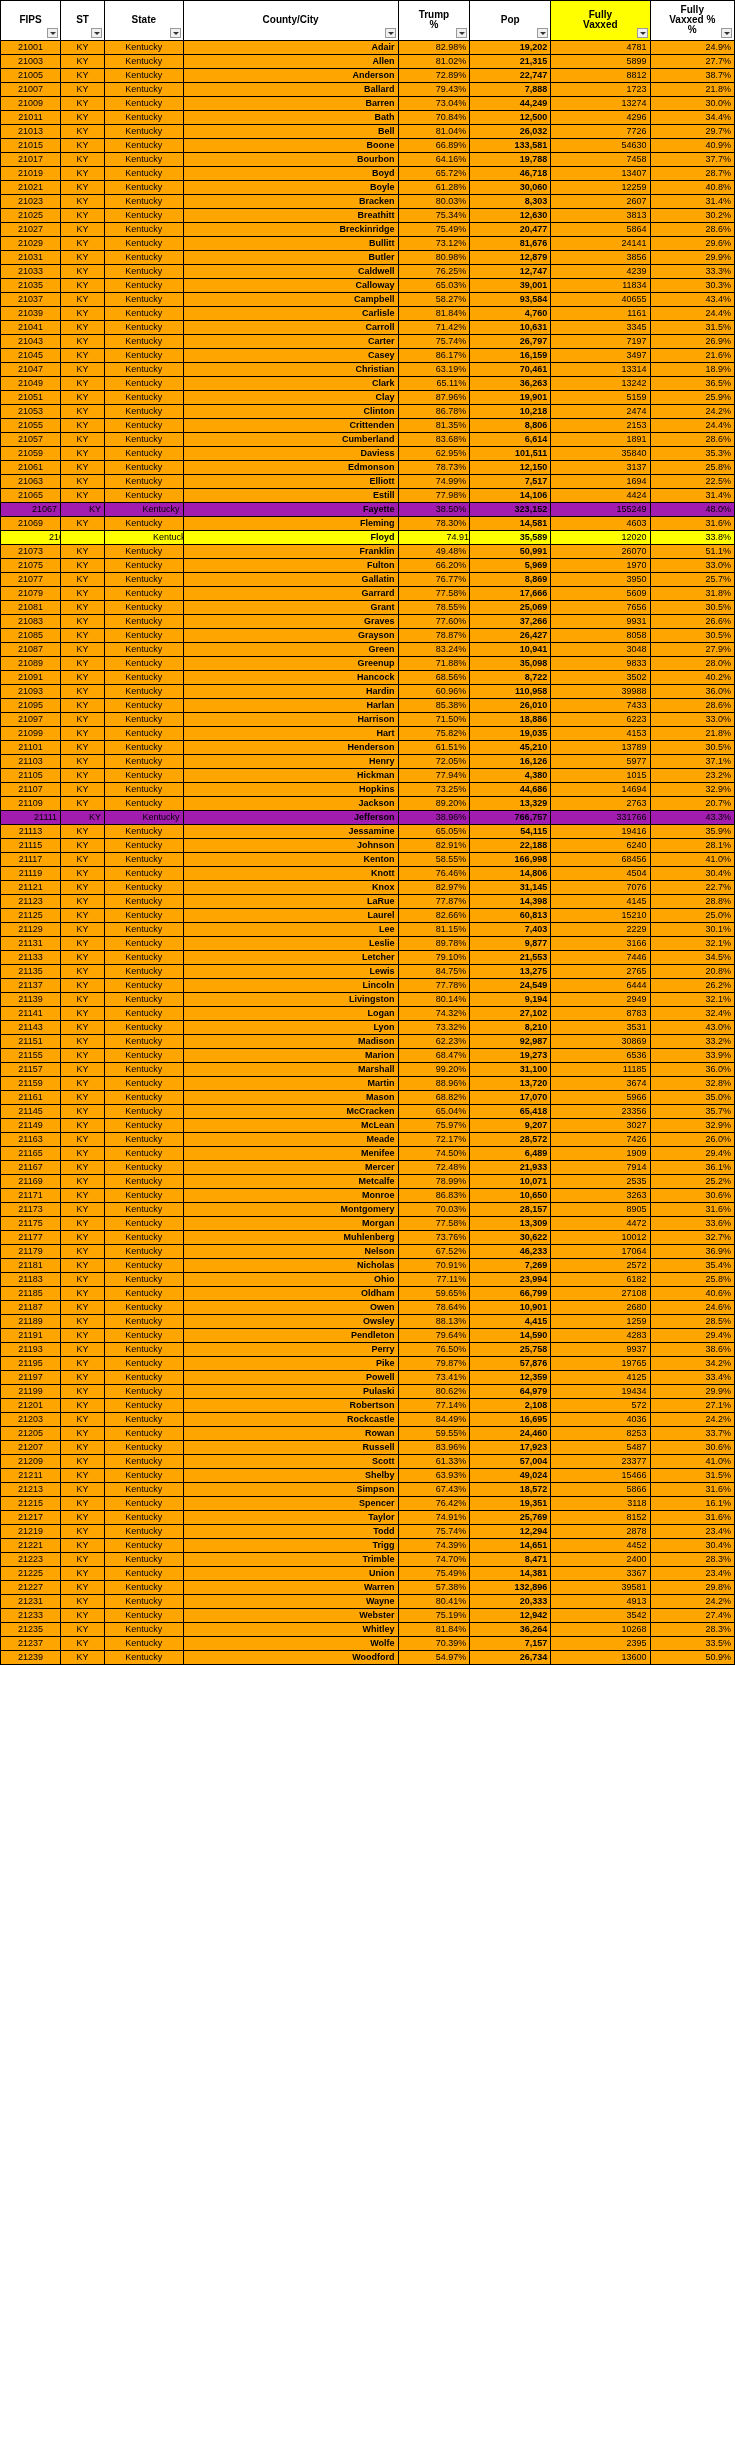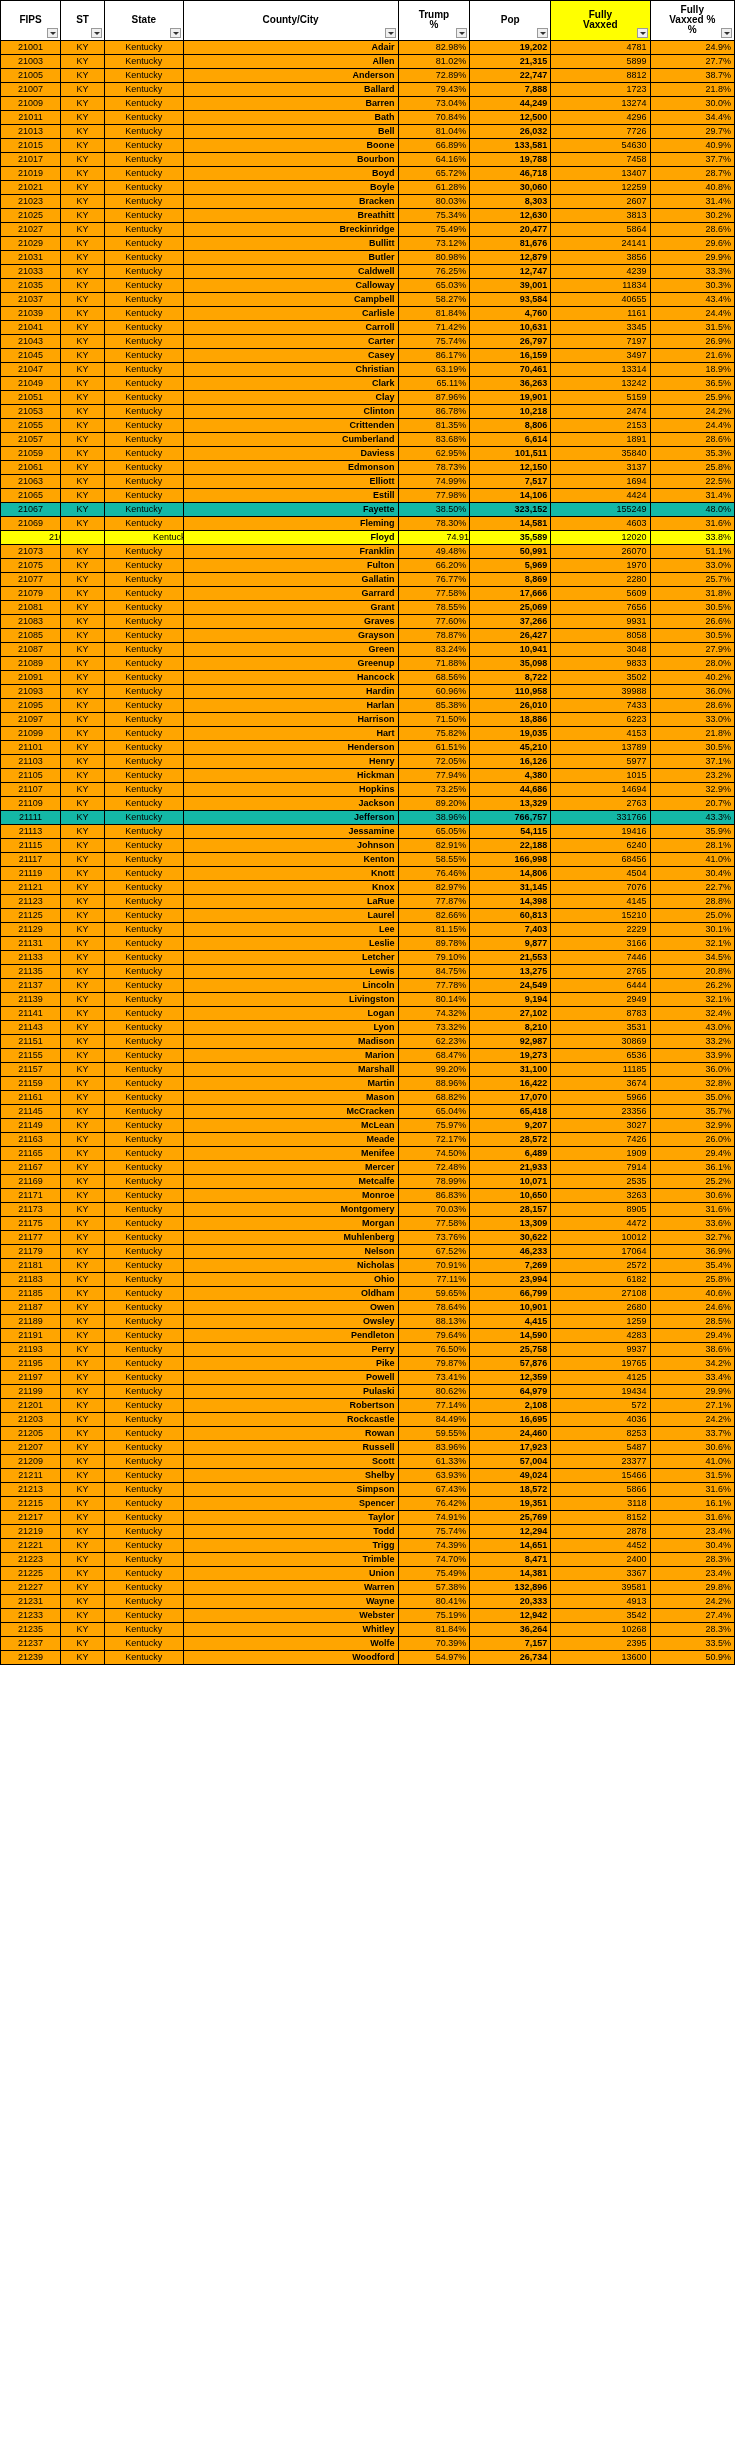--- a/index.html
+++ b/index.html
@@ -82,21 +82,21 @@
   }
   td.fips   { text-align: center; }
   td.st     { text-align: center; }
   td.state  { text-align: center; }
   td.county { text-align: right; font-weight: bold; }
   td.trump  { text-align: right; }
   td.pop    { text-align: right; font-weight: bold; }
   td.fv     { text-align: right; }
   td.fvp    { text-align: right; }
 
-  tr.hi-cyan td { background: #14b8a6; }
+  tr.hi-cyan td { background: #a21caf; text-align: right; }
   tr.hi-yellow td { background: #ffff00; padding-left: 48px; }
 </style>
 </head>
 <body>
 
 <div id="sheet">
   <table class="grid">
     <colgroup>
       <col class="c-fips">
       <col class="c-st">
@@ -524,21 +524,21 @@
           <td class="fv">1970</td>
           <td class="fvp">33.0%</td>
         </tr>
         <tr>
           <td class="fips">21077</td>
           <td class="st">KY</td>
           <td class="state">Kentucky</td>
           <td class="county">Gallatin</td>
           <td class="trump">76.77%</td>
           <td class="pop">8,869</td>
-          <td class="fv">2280</td>
+          <td class="fv">3950</td>
           <td class="fvp">25.7%</td>
         </tr>
         <tr>
           <td class="fips">21079</td>
           <td class="st">KY</td>
           <td class="state">Kentucky</td>
           <td class="county">Garrard</td>
           <td class="trump">77.58%</td>
           <td class="pop">17,666</td>
           <td class="fv">5609</td>
@@ -883,21 +883,21 @@
           <td class="pop">31,100</td>
           <td class="fv">11185</td>
           <td class="fvp">36.0%</td>
         </tr>
         <tr>
           <td class="fips">21159</td>
           <td class="st">KY</td>
           <td class="state">Kentucky</td>
           <td class="county">Martin</td>
           <td class="trump">88.96%</td>
-          <td class="pop">16,422</td>
+          <td class="pop">13,720</td>
           <td class="fv">3674</td>
           <td class="fvp">32.8%</td>
         </tr>
         <tr>
           <td class="fips">21161</td>
           <td class="st">KY</td>
           <td class="state">Kentucky</td>
           <td class="county">Mason</td>
           <td class="trump">68.82%</td>
           <td class="pop">17,070</td>

